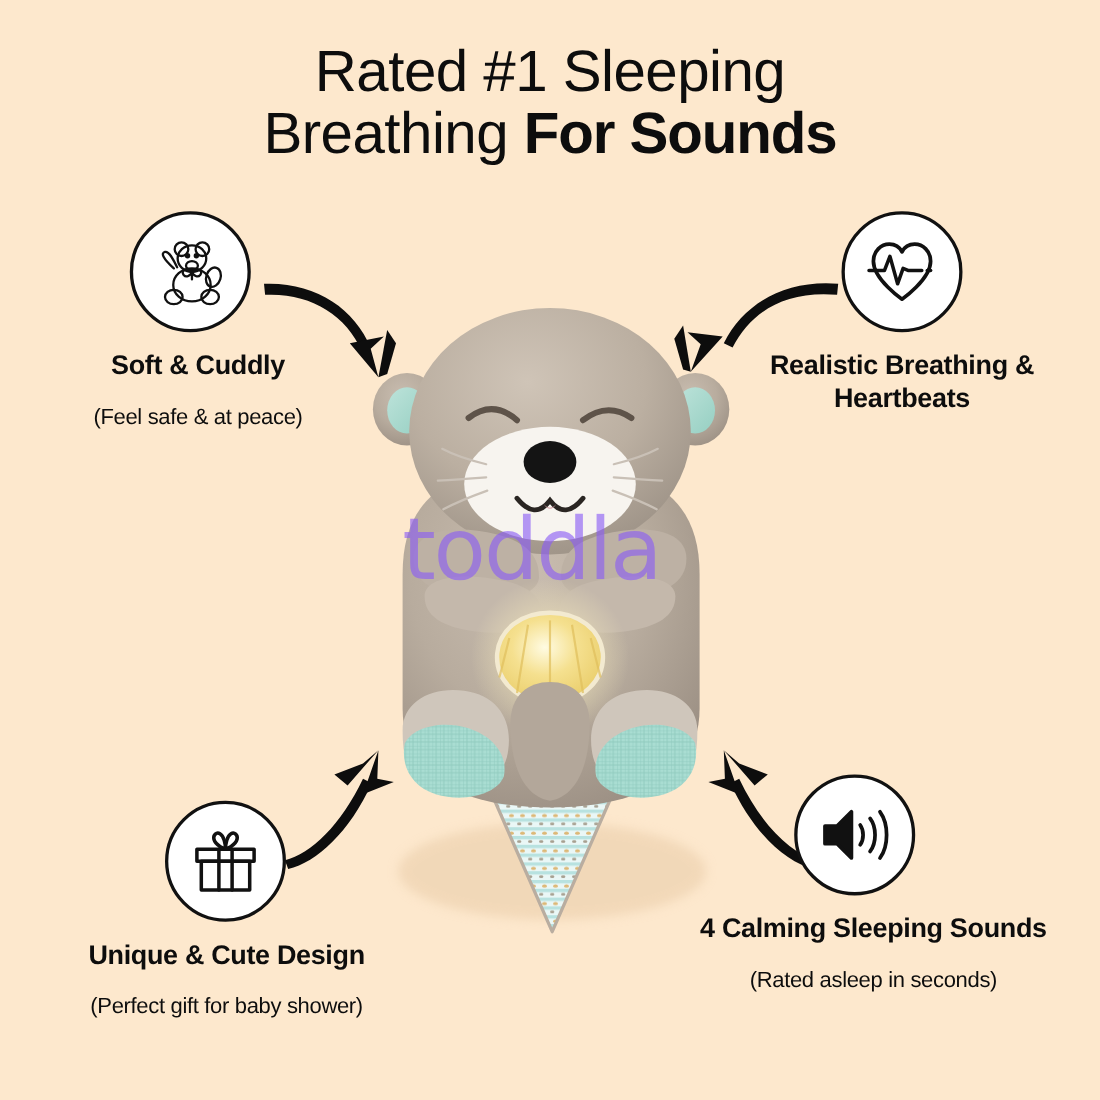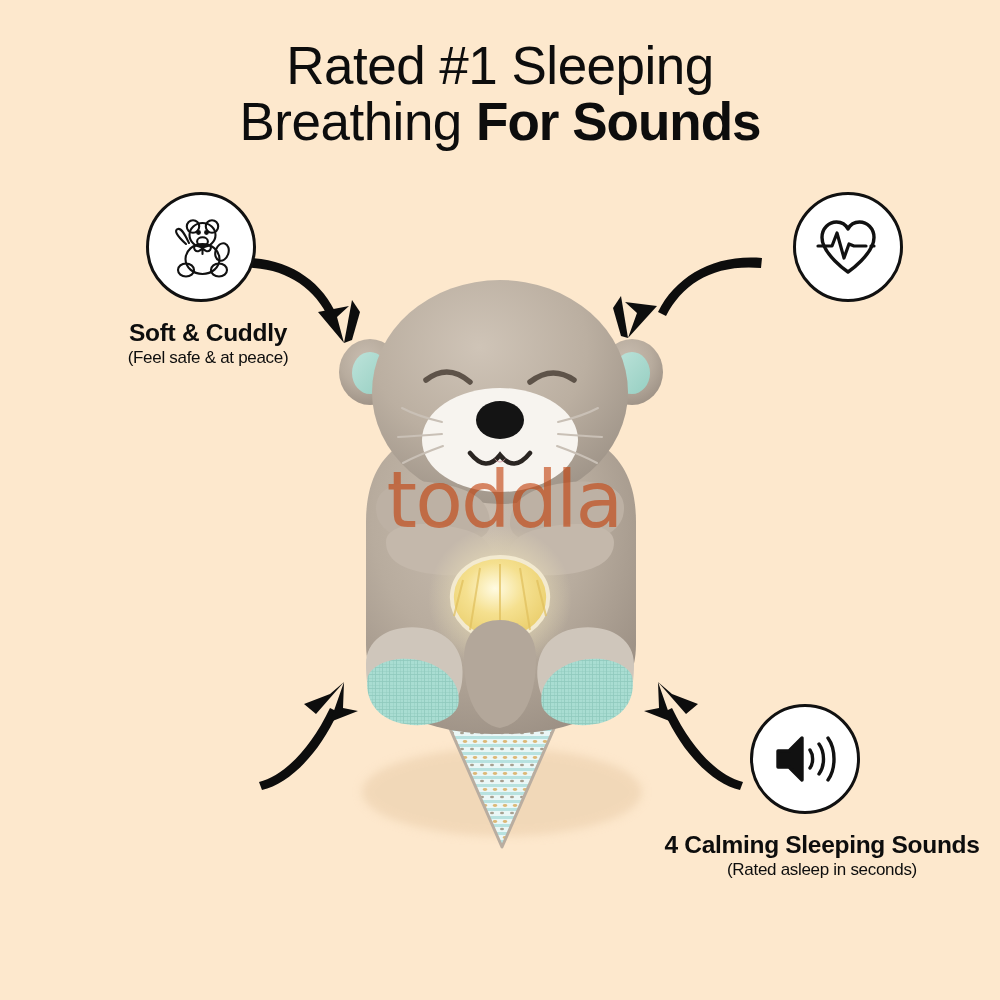--- a/index.html
+++ b/index.html
@@ -18,56 +18,56 @@
   .headline{
     position:absolute;left:0;top:38px;width:1000px;
     text-align:center;line-height:1.06;
     letter-spacing:-0.5px;
   }
   .headline .l1{display:block;font-size:53px;font-weight:400;}
   .headline .l2{display:block;font-size:53px;font-weight:400;}
   .headline .strong{font-weight:800;letter-spacing:-1px;}
 
   
-  .feature{position:absolute;text-align:center;padding-left:28px;}
+  .feature{position:absolute;text-align:center;}
   .badge{
     width:110px;height:110px;border-radius:50%;
     background:#ffffff;border:3px solid #111;
     margin:0 auto;display:flex;align-items:center;justify-content:center;
     box-sizing:border-box;
   }
   .badge svg{display:block;}
   .f-title{
     font-size:24.5px;font-weight:800;margin-top:16px;line-height:1.22;
     letter-spacing:-0.3px;white-space:pre-line;
   }
   .f-sub{
-    font-size:17px;font-weight:400;margin-top:0;line-height:1.22;
+    font-size:20px;font-weight:400;margin-top:19px;line-height:1.22;
     letter-spacing:-0.3px;
   }
 
   #feat-tl{left:0;top:192px;width:360px;}
   #feat-tl .badge{margin-left:118px;margin-right:auto;}
   #feat-tr{left:640px;top:192px;width:360px;}
   #feat-tr .badge{margin-left:125px;margin-right:auto;}
   #feat-bl{left:0;top:728px;width:412px;}
   #feat-bl .badge{margin-left:150px;margin-right:auto;}
   #feat-br{left:588px;top:704px;width:412px;}
   #feat-br .badge{margin-left:134px;margin-right:auto;}
 
   
   #arrows{position:absolute;inset:0;width:1000px;height:1000px;pointer-events:none;}
 
   
   #product{position:absolute;left:330px;top:272px;width:340px;height:580px;}
   #product svg{display:block;}
   .wm{
-    position:absolute;left:334px;top:455px;width:340px;
+    position:absolute;left:313px;top:455px;width:340px;
     text-align:center;font-size:78px;font-weight:400;
-    color:#c2410c;opacity:.62;letter-spacing:-2px;
+    color:#8b5cf6;opacity:.62;letter-spacing:-2px;
     font-family:"DejaVu Sans", sans-serif;
     pointer-events:none;
   }
 </style>
 </head>
 <body>
 
 <div id="stage">
 
   <div class="headline">
@@ -238,22 +238,39 @@
   <div class="feature" id="feat-tr">
     <div class="badge">
       <span>
         <svg width="68" height="68" viewBox="0 0 68 68" fill="none" stroke="#111" stroke-width="3.4" stroke-linecap="round" stroke-linejoin="round">
           <path d="M34 59 C34 59 8 41 8 24.5 C8 15 15 9 22.5 9 C28 9 32 12 34 16 C36 12 40 9 45.5 9 C53 9 60 15 60 24.5 C60 41 34 59 34 59 Z"></path>
           <path d="M4 33 H18 L23 20 L30 45 L35 31 L40 33 H52" stroke-width="3.2"></path>
           <path d="M57 33 H60" stroke-width="3.2"></path>
         </svg>
       </span>
     </div>
-  </div>
-
+    <div class="f-title">Realistic Breathing &amp;
+Heartbeats</div>
+  </div>
+
+  <div class="feature" id="feat-bl">
+    <div class="badge">
+      <span>
+        <svg width="66" height="66" viewBox="0 0 66 66" fill="none" stroke="#111" stroke-width="3.2" stroke-linecap="round" stroke-linejoin="round">
+          <rect x="7" y="22" width="52" height="11"></rect>
+          <rect x="11" y="33" width="44" height="26"></rect>
+          <path d="M27 22 V59 M39 22 V59"></path>
+          <path d="M33 22 C33 22 24 19 22.5 13 C21.5 9 25 6 28 8 C31.5 10 33 17 33 22 Z"></path>
+          <path d="M33 22 C33 22 42 19 43.5 13 C44.5 9 41 6 38 8 C34.5 10 33 17 33 22 Z"></path>
+        </svg>
+      </span>
+    </div>
+    <div class="f-title">Unique &amp; Cute Design</div>
+    <div class="f-sub">(Perfect gift for baby shower)</div>
+  </div>
 
   <div class="feature" id="feat-br">
     <div class="badge">
       <span>
         <svg width="66" height="66" viewBox="0 0 66 66" fill="none" stroke="#111" stroke-width="3.4" stroke-linecap="round" stroke-linejoin="round">
           <path d="M6 25 H17 L30 12 V54 L17 41 H6 Z" fill="#111"></path>
           <path d="M38 24 C41.5 29 41.5 37 38 42"></path>
           <path d="M47 18 C53 26 53 40 47 48"></path>
           <path d="M56 12 C64 23 64 43 56 54"></path>
         </svg>

